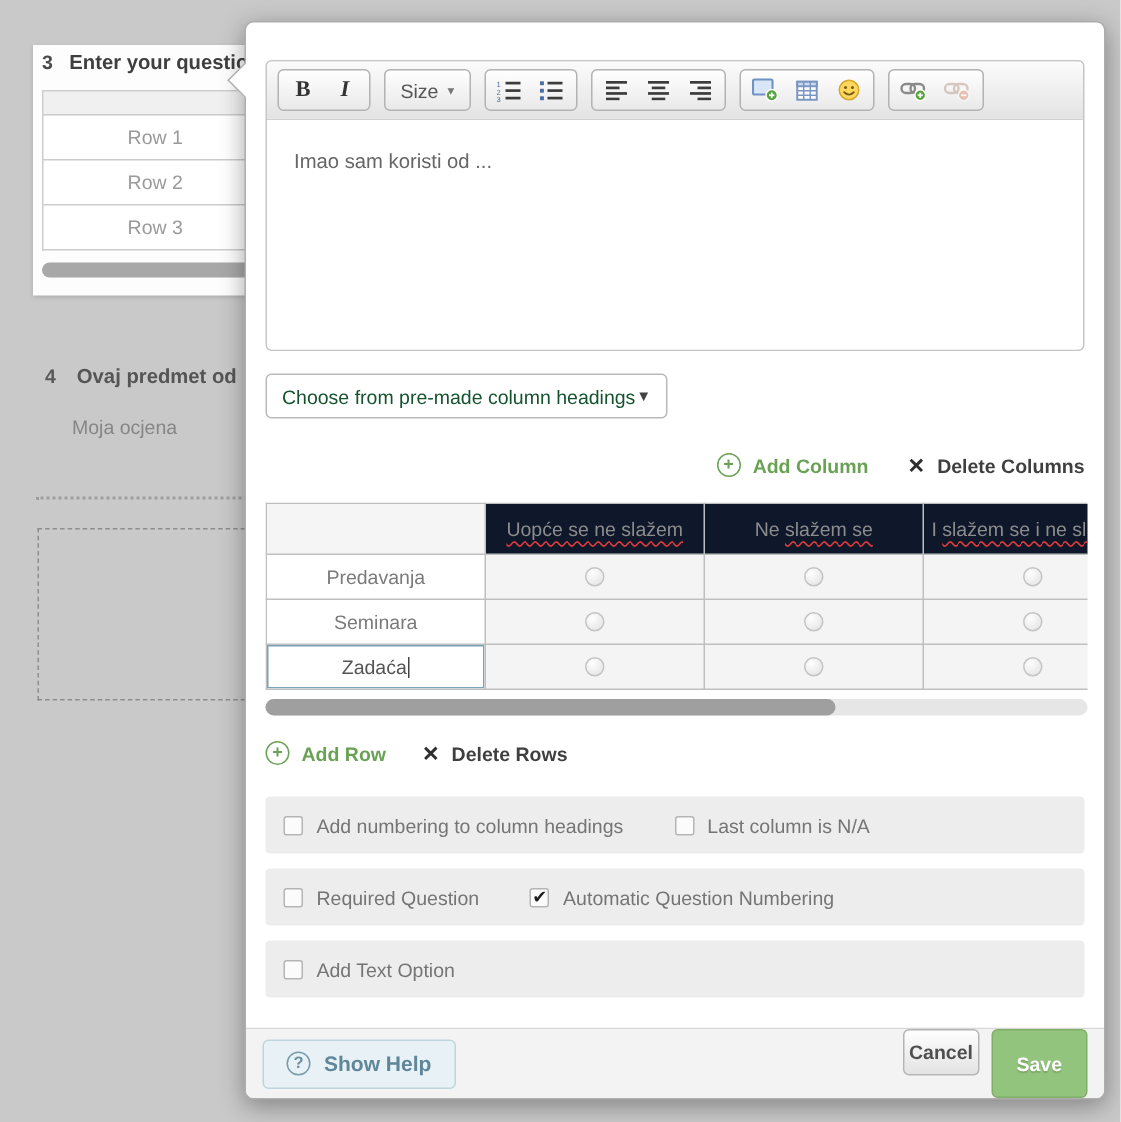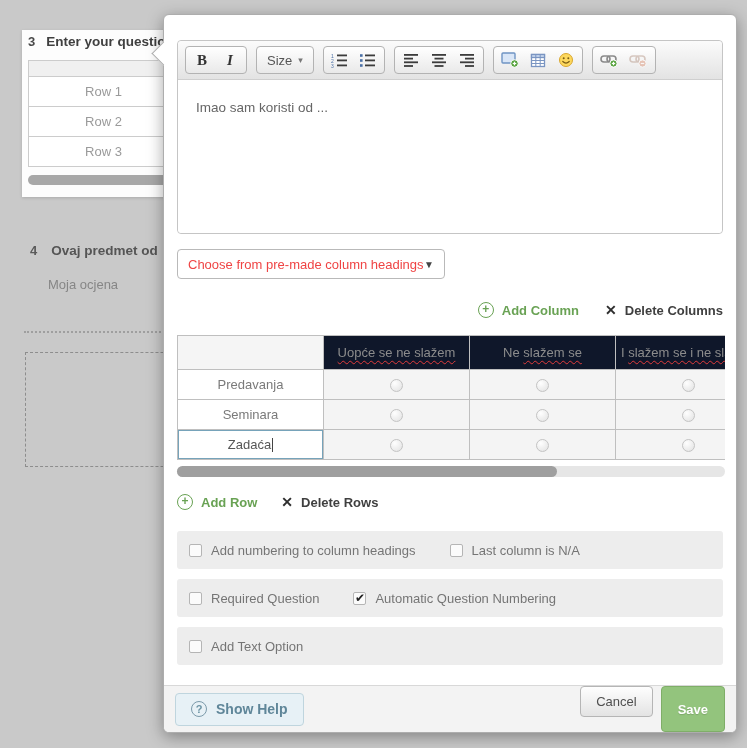--- a/index.html
+++ b/index.html
@@ -77,21 +77,21 @@
     border-radius:0 0 4px 4px; background:#fff;
   }
 
   
   .heading-select {
     margin-top:15px; width:268px; height:30px;
     border:1px solid #b9b9b9; border-radius:4px; background:#fff;
     display:flex; align-items:center; justify-content:space-between;
     padding:0 10px; cursor:pointer;
   }
-  .heading-select .sel-text { font-size:13px; color:#ef4444; }
+  .heading-select .sel-text { font-size:13px; color:#14532d; }
   .heading-select .sel-arrow { font-size:10px; color:#444; }
 
   
   .col-actions { margin-top:23px; display:flex; justify-content:flex-end; align-items:center; gap:26px; }
   .row-actions { margin-top:17px; display:flex; justify-content:flex-start; align-items:center; gap:24px; }
   .action { display:flex; align-items:center; gap:8px; cursor:pointer; }
   .plus-icon {
     width:16px; height:16px; border:1.5px solid #69a254; border-radius:50%;
     color:#69a254; font-size:12px; font-weight:bold; line-height:13px; text-align:center;
   }
@@ -152,22 +152,22 @@
     display:flex; align-items:center; gap:9px; height:33px; padding:0 15px;
     background:#e7f1f6; border:1px solid #bfd5de; border-radius:4px; cursor:pointer;
   }
   .help-icon {
     width:16px; height:16px; border:1px solid #7b9aaa; border-radius:50%;
     color:#6b93a4; font-size:11px; font-weight:bold; line-height:14px; text-align:center;
   }
   .help-label { font-size:14px; font-weight:bold; color:#5f8699; }
   .footer-right { display:flex; gap:8px; }
   .cancel-btn {
-    height:31px; padding:0 15px; border:1px solid #b5b5b5; border-radius:4px;
-    background:linear-gradient(#fefefe,#e3e3e3); font-size:13px; font-weight:normal; color:#4f4f4f;
+    height:31px; padding:0 3px; border:1px solid #b5b5b5; border-radius:4px;
+    background:linear-gradient(#fefefe,#e3e3e3); font-size:13px; font-weight:bold; color:#4f4f4f;
     display:flex; align-items:center; cursor:pointer;
   }
   .save-btn {
     height:46px; padding:0 16px; border:1px solid #7fae68; border-radius:4px;
     background:#93c47d; font-size:13px; font-weight:bold; color:#fff;
     display:flex; align-items:center; cursor:pointer; text-shadow:0 1px 1px rgba(0,0,0,.15);
   }
   .ico-svg { display:block; }
 </style>
 </head>

